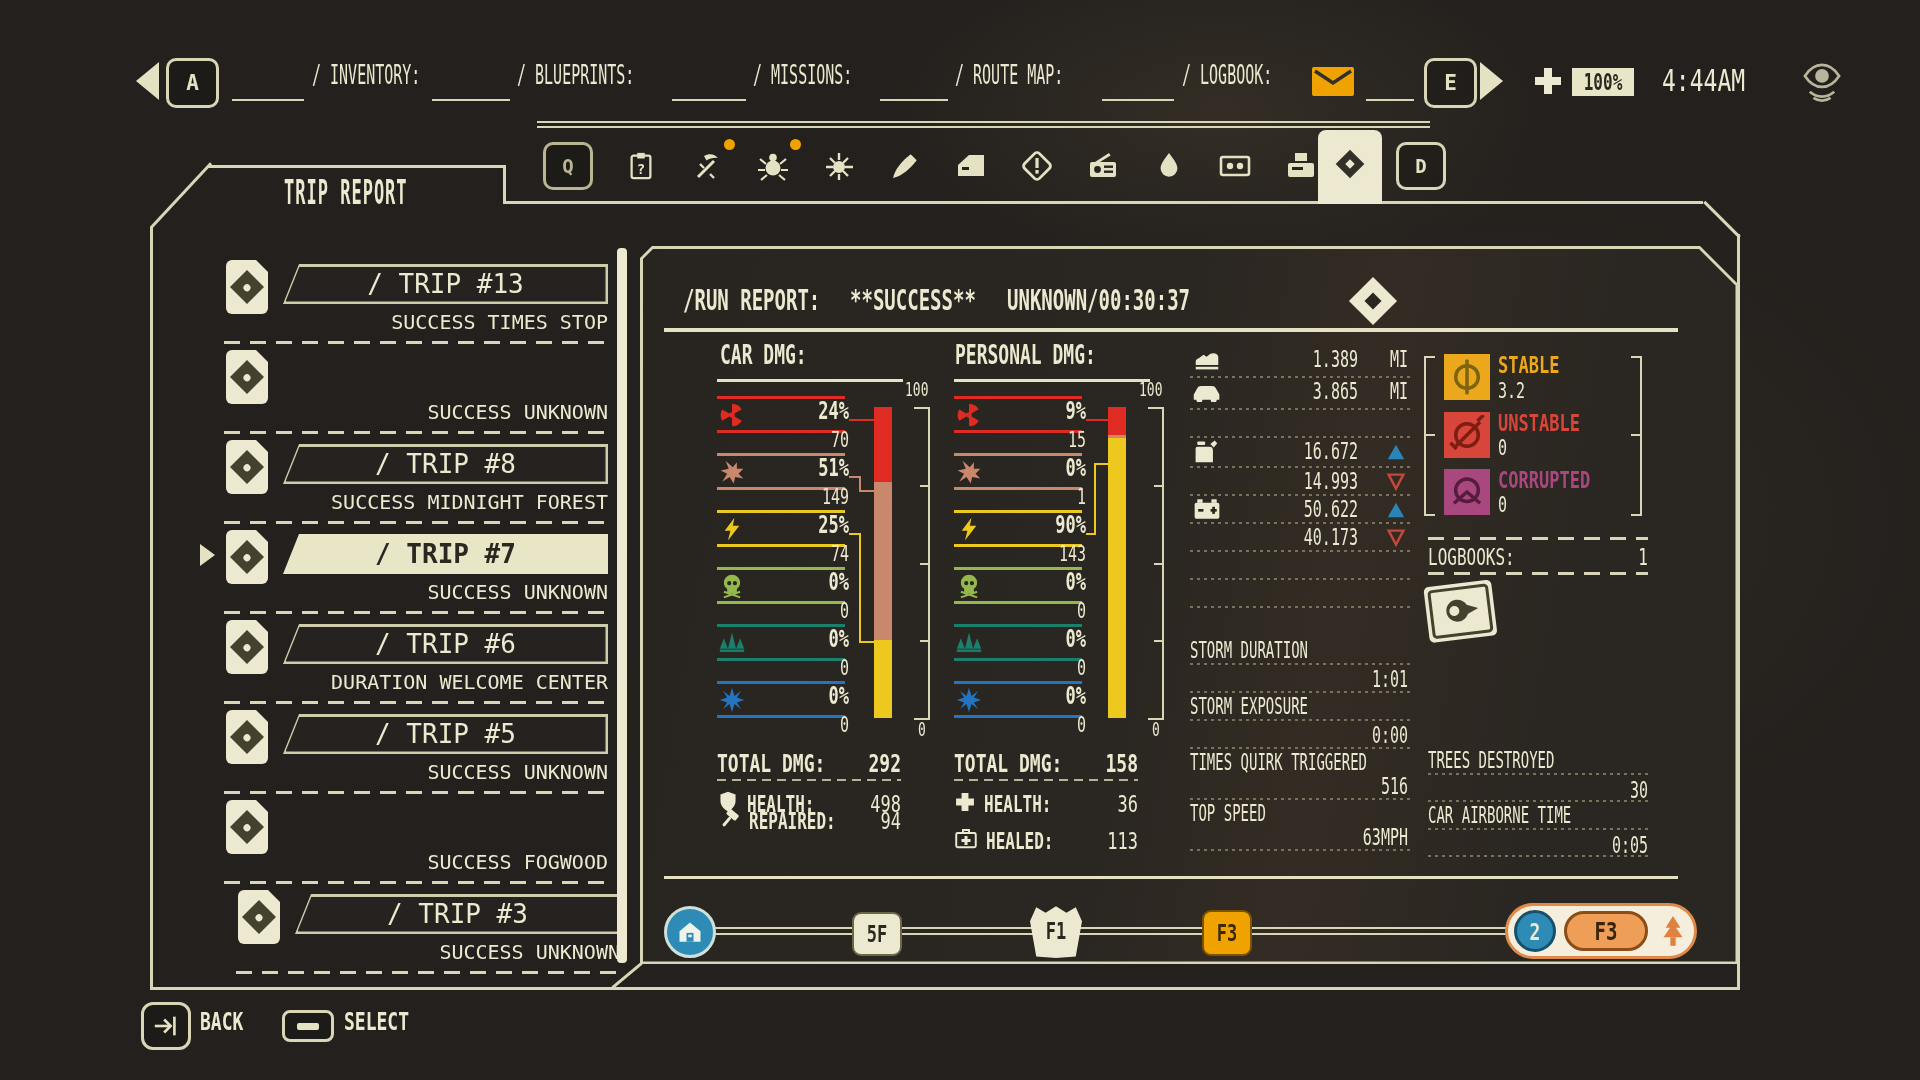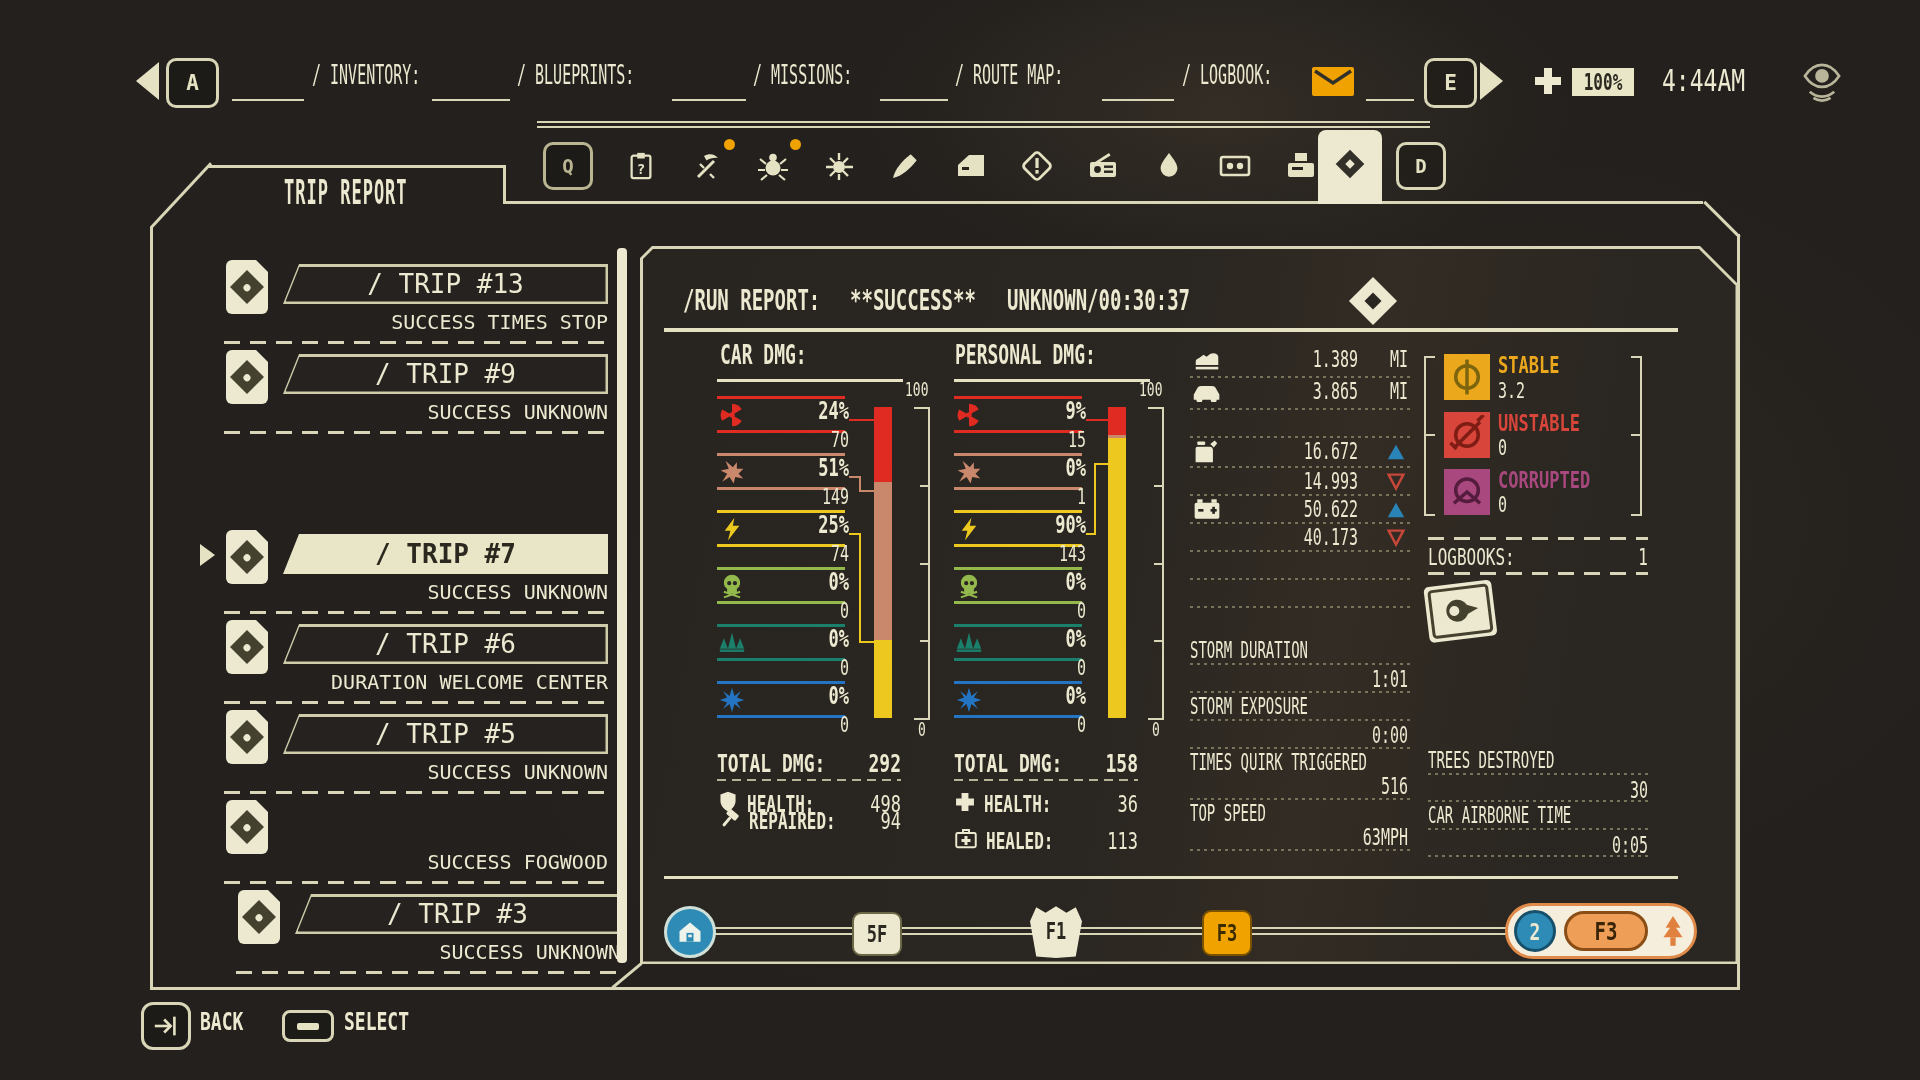--- a/index.html
+++ b/index.html
@@ -240,26 +240,35 @@
       </div>
     <div class="sub m">SUCCESS TIMES STOP</div>
     <div class="sdash" style="position:absolute;left:26px;top:83px;width:384px"></div>
   </div>
   <div class="a trip" style="left:198px;top:348px">
     <div class="card">
         <div class="cdia">
           <div class="cdot"></div>
         </div>
       </div>
+    <div class="sub m">SUCCESS UNKNOWN</div>
+    <div class="sdash" style="position:absolute;left:26px;top:83px;width:384px"></div>
+  </div>
+  <div class="a trip" style="left:198px;top:438px">
+    <div class="card">
+        <div class="cdia">
+          <div class="cdot"></div>
+        </div>
+      </div>
     <div class="tbox">
         <div class="tbg"></div>
         <div class="tin"></div>
-        <div class="ttl m">/ TRIP #9</div>
-      </div>
-    <div class="sub m">SUCCESS UNKNOWN</div>
+        <div class="ttl m">/ TRIP #8</div>
+      </div>
+    <div class="sub m">SUCCESS MIDNIGHT FOREST</div>
     <div class="sdash" style="position:absolute;left:26px;top:83px;width:384px"></div>
   </div>
   <div class="a trip" style="left:198px;top:528px">
     <div class="cur"></div>
     <div class="card">
         <div class="cdia">
           <div class="cdot"></div>
         </div>
       </div>
     <div class="tbox tsel">

